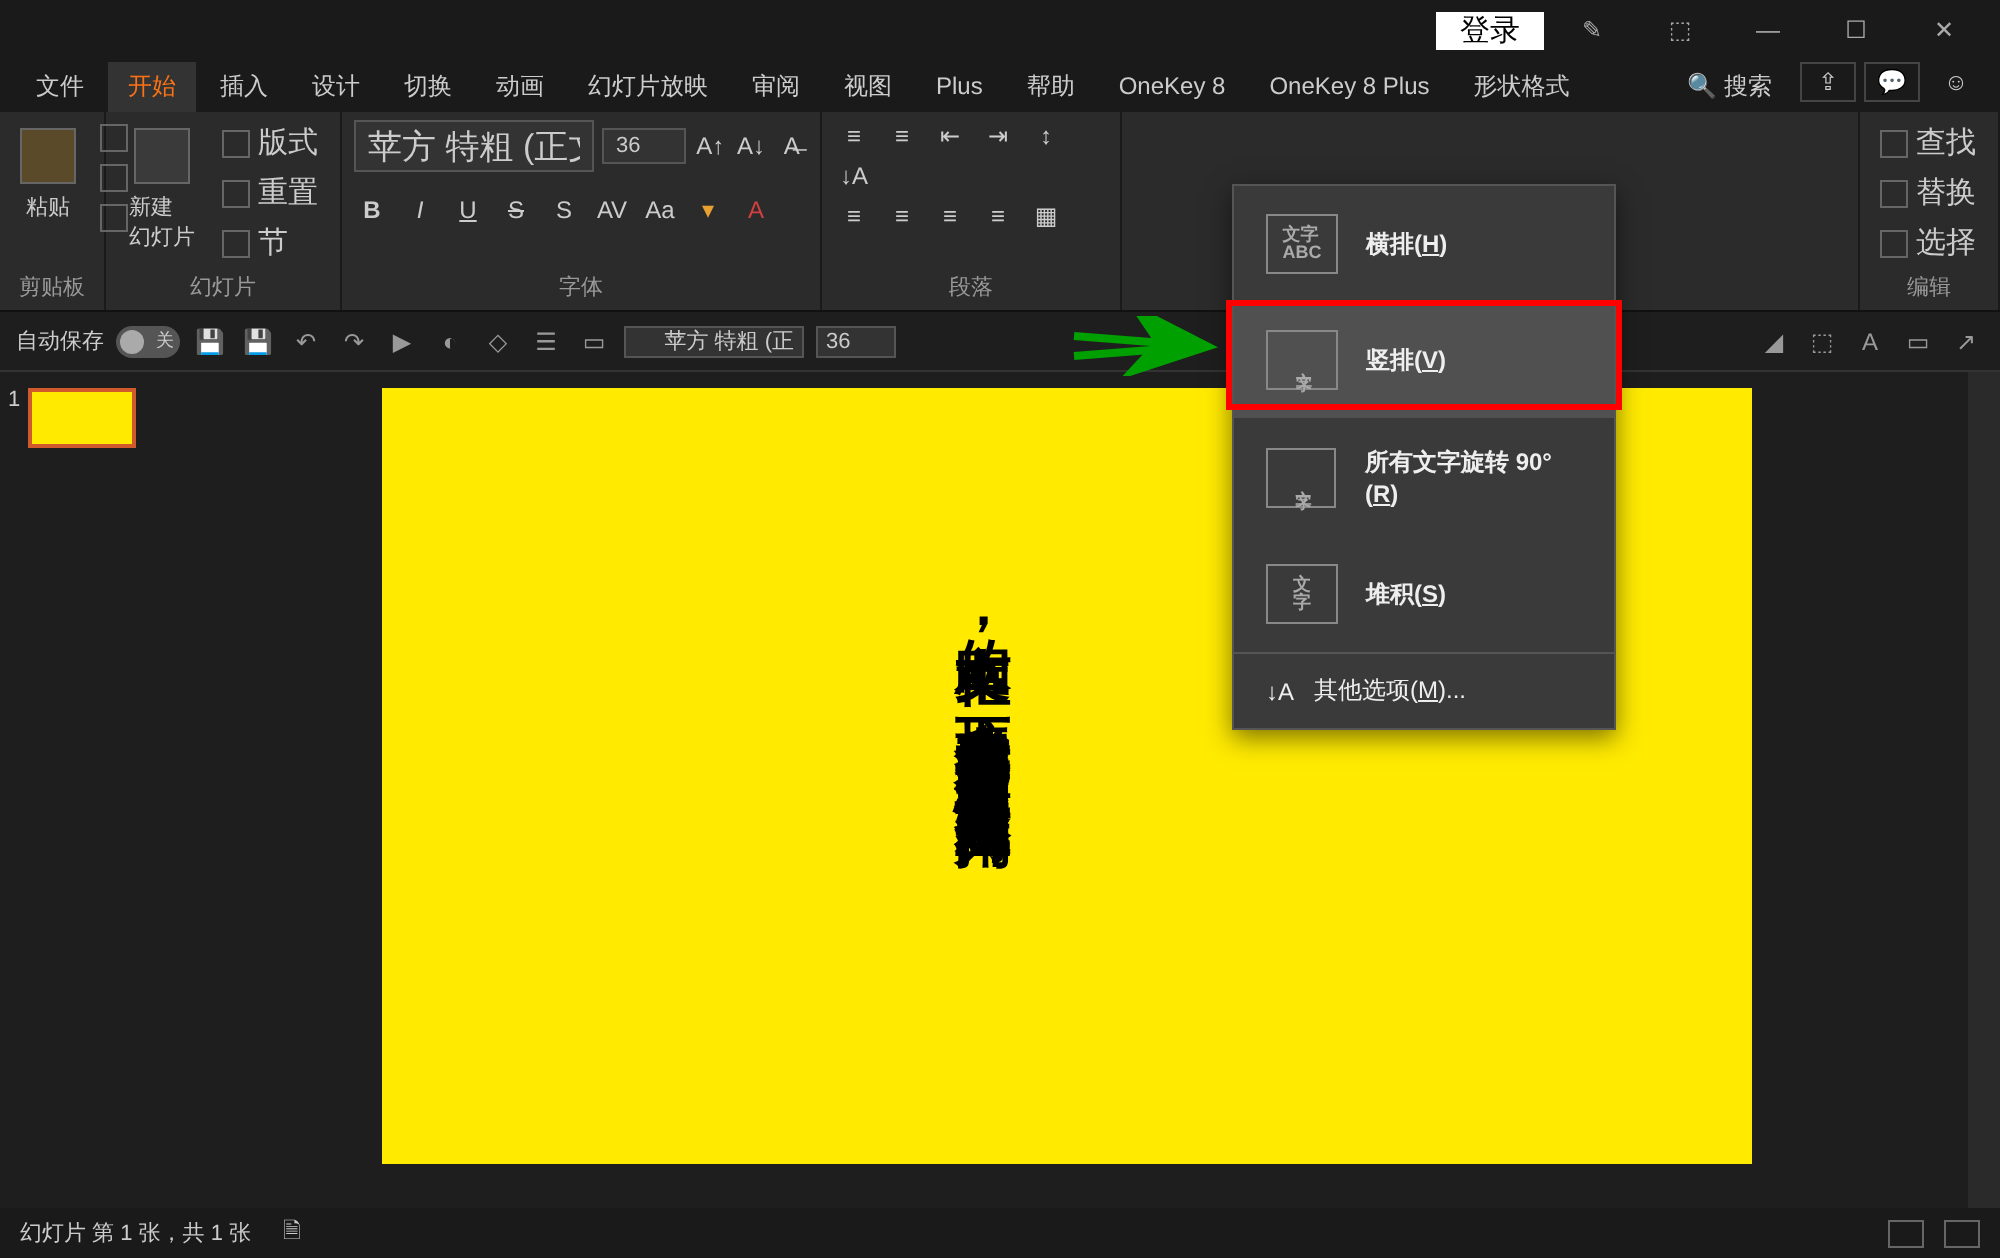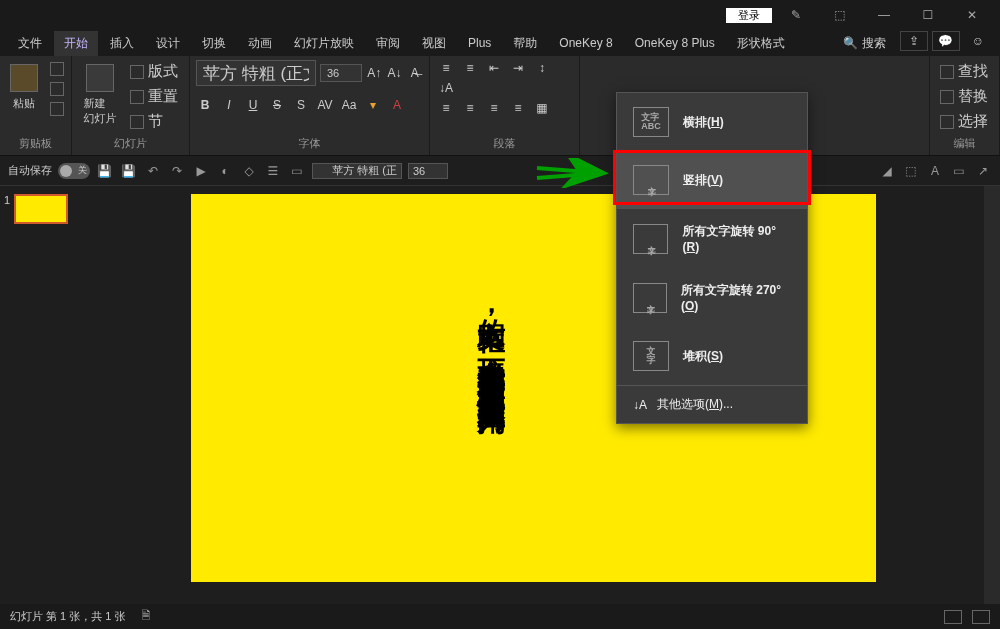--- a/index.html
+++ b/index.html
@@ -1,26 +1,26 @@
 <!DOCTYPE html>
 <html><head>
   <meta charset="utf-8">
   <style>
     * { margin: 0; padding: 0; box-sizing: border-box; font-family: "Microsoft YaHei", sans-serif; }
     body { background: #1e1e1e; color: #ccc; width: 1000px; height: 629px; overflow: hidden; font-size: 12px; }
     
     
     .titlebar { height: 30px; background: #1a1a1a; display: flex; justify-content: flex-end; align-items: center; padding: 0 8px; gap: 4px; }
-    .login-btn { background: #fff; color: #000; padding: 0 12px; font-size: 11px; }
+    .login-btn { background: #fff; color: #000; padding: 0 12px; font-size: 15px; }
     .tb-icon { width: 40px; height: 30px; display: flex; align-items: center; justify-content: center; color: #aaa; cursor: pointer; }
     
     
     .menubar { height: 26px; background: #1a1a1a; display: flex; align-items: center; padding: 0 8px; gap: 2px; }
     .menu-item { padding: 4px 10px; font-size: 12px; color: #ccc; cursor: pointer; }
-    .menu-item.active { background: #333; color: #c4b5fd; }
+    .menu-item.active { background: #333; color: #f97316; }
     .menu-right { margin-left: auto; display: flex; gap: 4px; }
     .menu-ricon { width: 28px; height: 20px; display: flex; align-items: center; justify-content: center; border: 1px solid #444; }
     
     
     .ribbon { height: 100px; background: #2b2b2b; display: flex; border-bottom: 1px solid #111; }
     .ribbon-group { display: flex; flex-direction: column; padding: 4px 6px; border-right: 1px solid #1a1a1a; }
     .ribbon-group-content { flex: 1; display: flex; align-items: flex-start; gap: 4px; }
     .ribbon-group-label { text-align: center; font-size: 11px; color: #999; padding-top: 2px; }
     .rbtn-lg { display: flex; flex-direction: column; align-items: center; justify-content: center; width: 44px; padding: 4px; cursor: pointer; font-size: 11px; }
     .rbtn-lg .ricon { width: 28px; height: 28px; margin-bottom: 4px; border: 1px solid #666; }
@@ -99,21 +99,21 @@
   <div class="menu-item">形状格式</div>
   <div class="menu-right">
     <div class="menu-item">🔍 <span>搜索</span></div>
     <div class="menu-ricon">⇪</div>
     <div class="menu-ricon">💬</div>
     <div class="menu-ricon" style="border:none">☺</div>
   </div>
 </div>
 
 <div class="ribbon">
-  <div class="ribbon-group" style="width:72px">
+  <div class="ribbon-group" style="width:53px">
     <div class="ribbon-group-content">
       <div class="rbtn-lg">
           <div class="ricon" style="background:#5a4a2a"></div>
           <span>粘贴</span>
         </div>
       <div class="rbtn-sm-col">
         <div class="rbtn-sm">
             <div class="sicon"></div>
           </div>
         <div class="rbtn-sm">
@@ -265,24 +265,20 @@
   </div>
   <div class="tdm-item highlighted">
     <div class="tdm-icon" style="writing-mode:vertical-rl;font-size:8px">文字</div>
     <span>竖排(<u class="hk">V</u>)</span>
   </div>
   <div class="tdm-item">
     <div class="tdm-icon" style="writing-mode:vertical-rl;font-size:8px">文字</div>
     <span>所有文字旋转 90°(<u class="hk">R</u>)</span>
   </div>
   <div class="tdm-item">
-    <div class="tdm-icon" style="writing-mode:vertical-rl;font-size:8px">文字</div>
-    <span>所有文字旋转 270°(<u class="hk">O</u>)</span>
-  </div>
-  <div class="tdm-item">
     <div class="tdm-icon">文<br>字</div>
     <span>堆积(<u class="hk">S</u>)</span>
   </div>
   <div class="tdm-more">
     <span>↓A</span>
     <span>其他选项(<u class="hk">M</u>)...</span>
   </div>
 </div>
 
 <div class="red-box"></div>

